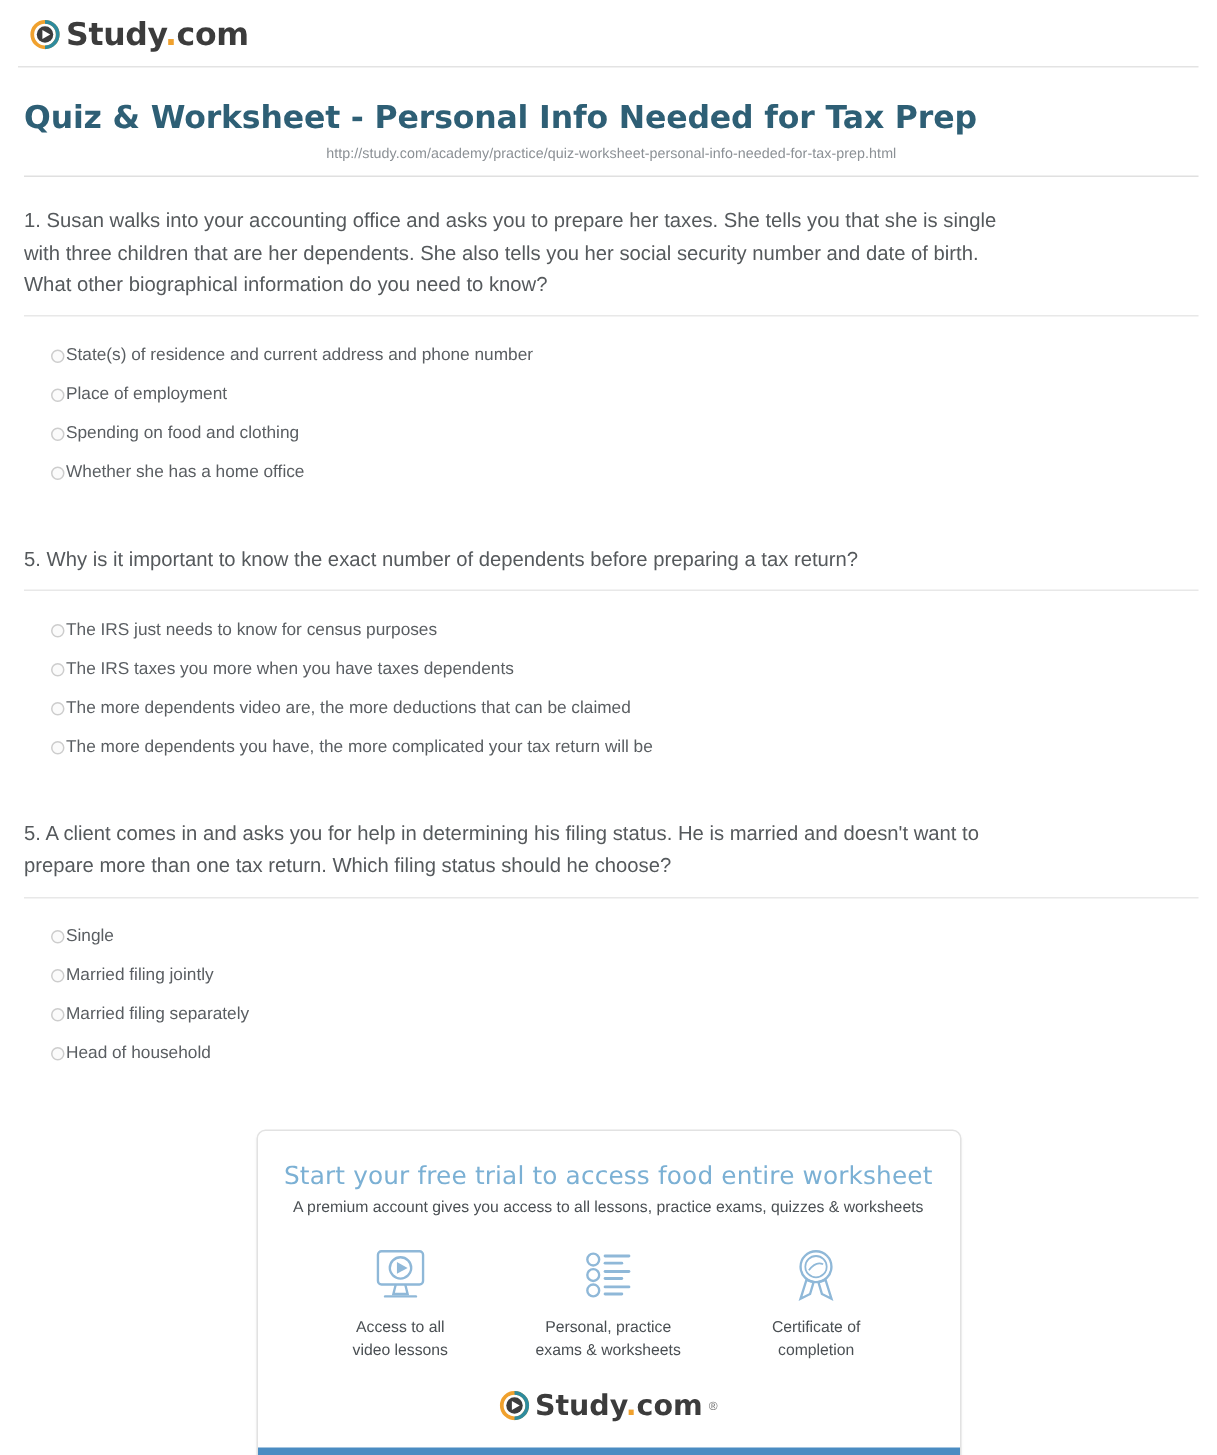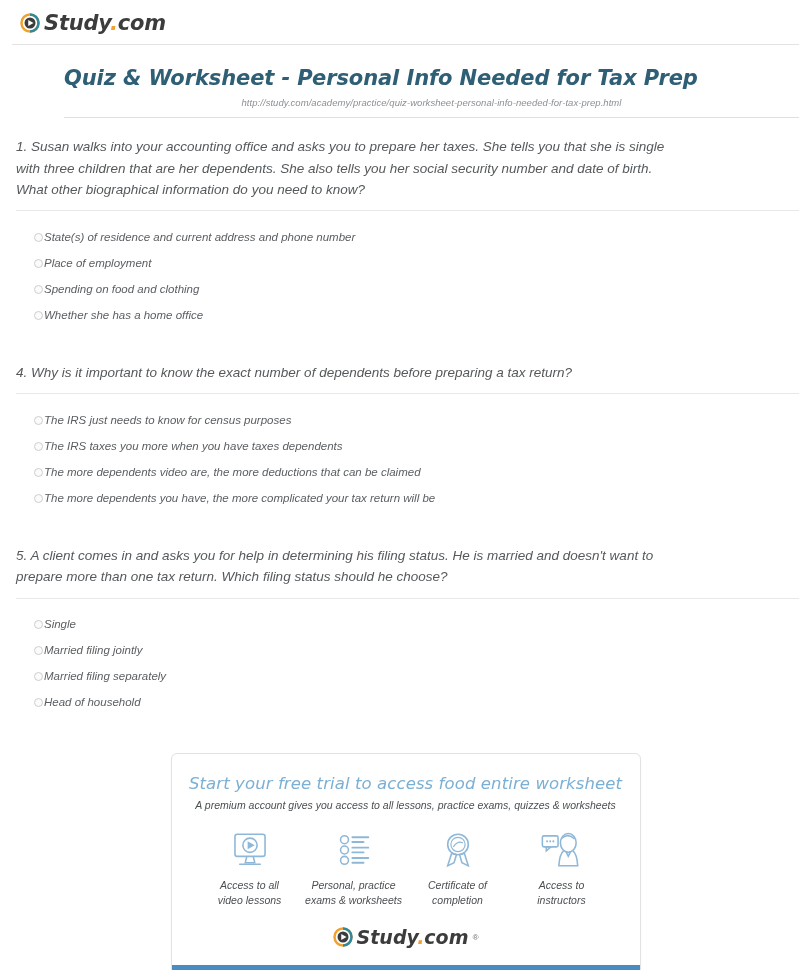--- a/index.html
+++ b/index.html
@@ -12,21 +12,20 @@
     color: #555a5e;
     overflow: hidden;
     position: relative;
   }
 
   .page {
     width: 811px;
     height: 970px;
     padding: 0 12px;
     position: relative;
-    font-style: italic;
   }
 
   
   .brand-row {
     padding: 10px 0 8px 8px;
     display: flex;
     align-items: center;
     height: 44px;
   }
   .brand-logo {
@@ -49,21 +48,21 @@
     font-family: "DejaVu Sans", sans-serif;
   }
   .brand-dot { color: #f0a12e; }
 
   .header-rule {
     border-bottom: 1px solid #e3e3e3;
     margin: 0 0 0 0;
   }
 
   
-  .title-block { padding: 20px 0 0 4px; margin-left: 48px; }
+  .title-block { padding: 20px 0 0 4px; }
   .page-title {
     font-size: 21px;
     font-weight: bold;
     color: #2e5f75;
     line-height: 1.25;
     letter-spacing: -0.1px;
     font-family: "DejaVu Sans", sans-serif;
   }
   .page-url {
     font-size: 9.5px;
@@ -238,21 +237,21 @@
         <span class="option-label">Spending on food and clothing</span>
       </label>
       <label class="option-row">
         <span class="radio"></span>
         <span class="option-label">Whether she has a home office</span>
       </label>
     </div>
   </div>
 
   <div class="question-block">
-    <div class="question-text">4. Why is it important to know the exact number of dependents before preparing a tax return?</div>
+    <div class="question-text">5. Why is it important to know the exact number of dependents before preparing a tax return?</div>
     <div class="question-rule"></div>
     <div class="options">
       <label class="option-row">
         <span class="radio"></span>
         <span class="option-label">The IRS just needs to know for census purposes</span>
       </label>
       <label class="option-row">
         <span class="radio"></span>
         <span class="option-label">The IRS taxes you more when you have taxes dependents</span>
       </label>
@@ -343,39 +342,20 @@
                 <path d="M18 28 L13 44 L21 40 L24 30 Z" fill="none" stroke="#8fb8d8" stroke-width="2"></path>
                 <path d="M34 28 L39 44 L31 40 L28 30 Z" fill="none" stroke="#8fb8d8" stroke-width="2"></path>
               </svg>
             </div>
             <div class="feature-label">
               <span>Certificate of</span><br>
               <span>completion</span>
             </div>
           </div>
 
-          <div class="feature">
-            <div class="feature-icon">
-              <svg width="44" height="38" viewBox="0 0 56 48">
-                <rect x="3" y="6" width="20" height="14" rx="2" fill="none" stroke="#8fb8d8" stroke-width="2"></rect>
-                <polygon points="8,20 8,25 14,20" fill="none" stroke="#8fb8d8" stroke-width="2"></polygon>
-                <circle cx="9" cy="13" r="1.3" fill="#8fb8d8"></circle>
-                <circle cx="13" cy="13" r="1.3" fill="#8fb8d8"></circle>
-                <circle cx="17" cy="13" r="1.3" fill="#8fb8d8"></circle>
-                <ellipse cx="36" cy="15" rx="10" ry="12" fill="none" stroke="#8fb8d8" stroke-width="2"></ellipse>
-                <path d="M28 9 Q36 2 44 10" fill="none" stroke="#8fb8d8" stroke-width="2"></path>
-                <path d="M30 25 Q25 29 24 44 L48 44 Q47 29 42 25" fill="none" stroke="#8fb8d8" stroke-width="2"></path>
-                <path d="M33 26 L36 32 L39 26" fill="none" stroke="#8fb8d8" stroke-width="2"></path>
-              </svg>
-            </div>
-            <div class="feature-label">
-              <span>Access to</span><br>
-              <span>instructors</span>
-            </div>
-          </div>
 
         </div>
 
         <div class="promo-logo-row">
           <svg class="logo-mark" viewBox="0 0 40 40">
             <circle cx="20" cy="20" r="17" fill="none" stroke="#f0a12e" stroke-width="5"></circle>
             <path d="M20 3 A17 17 0 0 1 20 37" fill="none" stroke="#2e8b9e" stroke-width="5"></path>
             <circle cx="20" cy="20" r="11" fill="#3c3c3c"></circle>
             <polygon points="16.5,14 27,20 16.5,26" fill="#ffffff"></polygon>
           </svg>

